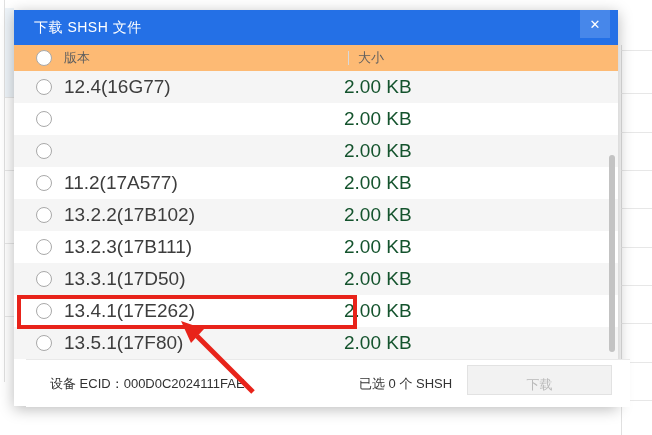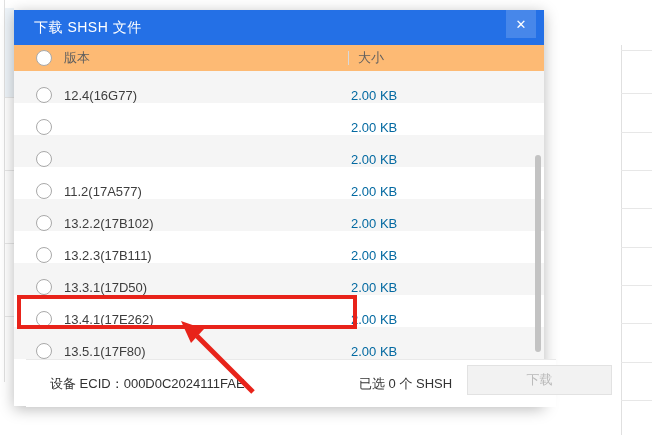--- a/index.html
+++ b/index.html
@@ -8,22 +8,22 @@
     background:#ffffff;
     font-family:"Liberation Sans","DejaVu Sans",sans-serif;
     -webkit-font-smoothing:antialiased;
   }
   
   .bg-vline{position:absolute;width:1px;background:#e0e0e0;}
   .bg-hline{position:absolute;height:1px;background:#e7e7e7;}
   .bg-tint{position:absolute;left:5px;top:8px;width:9px;height:89px;background:#eef4f9;}
   
   .dialog{
-    position:absolute;left:14px;top:10px;width:498px;height:396px;
-    background:#ffffff;box-shadow:0 3px 14px rgba(0,0,0,.28);padding-left:32px;
+    position:absolute;left:14px;top:10px;width:604px;height:396px;
+    background:#ffffff;box-shadow:0 3px 14px rgba(0,0,0,.28);
   }
   .titlebar{
     position:absolute;left:0;top:0;width:100%;height:35px;
     display:flex;align-items:center;
   }
   .titlebar .title{
     color:#ffffff;font-size:14px;padding-left:20px;letter-spacing:.5px;
   }
   .close-btn{
     position:absolute;right:8px;top:0;width:30px;height:28px;
@@ -38,40 +38,40 @@
   }
   .radio{
     box-sizing:border-box;width:16px;height:16px;border:1px solid #a9a9a9;
     border-radius:50%;background:#fff;flex:0 0 16px;margin-left:22px;
   }
   .col-version{margin-left:12px;}
   .col-sep{position:absolute;left:334px;top:6px;width:1px;height:14px;background:#d9d9d9;}
   .col-size{position:absolute;left:344px;}
   .list{position:absolute;left:0;top:61px;width:100%;}
   .row{
-    position:relative;height:32px;display:flex;align-items:flex-end;
-    font-size:13px;background:#ffffff;cursor:pointer;
+    position:relative;height:32px;display:flex;align-items:center;
+    font-size:19px;background:#ffffff;cursor:pointer;
   }
   .row:nth-child(odd){background:#f5f5f5;}
   .row .version{margin-left:12px;color:#3d3d3d;}
-  .row .size{position:absolute;left:337px;color:#0369a1;}
+  .row .size{position:absolute;left:330px;color:#14532d;}
   .scroll-thumb{
     position:absolute;right:3px;top:145px;width:6px;height:197px;
     border-radius:3px;background:#c3c3c3;
   }
   .footer{
     position:absolute;left:0;top:349px;width:100%;height:47px;
     border-top:1px solid #e9e9e9;background:#fff;font-size:13px;color:#323232;margin-left:12px;
   }
   .ecid{position:absolute;left:24px;top:15px;}
   .selected-count{position:absolute;left:333px;top:15px;}
   .download-btn{
     position:absolute;left:441px;top:5px;width:145px;height:30px;
     box-sizing:border-box;background:#f2f2f2;border:1px solid #e2e2e2;
-    color:#b9b9b9;font-size:13px;display:flex;align-items:center;justify-content:center;
+    color:#b9b9b9;font-size:13px;display:flex;align-items:flex-end;justify-content:center;
   }
   
   .annot-box{
     position:absolute;left:17px;top:295px;width:340px;height:34px;
     box-sizing:border-box;border:4px solid #e8231a;z-index:50;pointer-events:none;
   }
   .annot-arrow{position:absolute;left:0;top:0;z-index:51;pointer-events:none;}
 </style>
 </head>
 <body>

